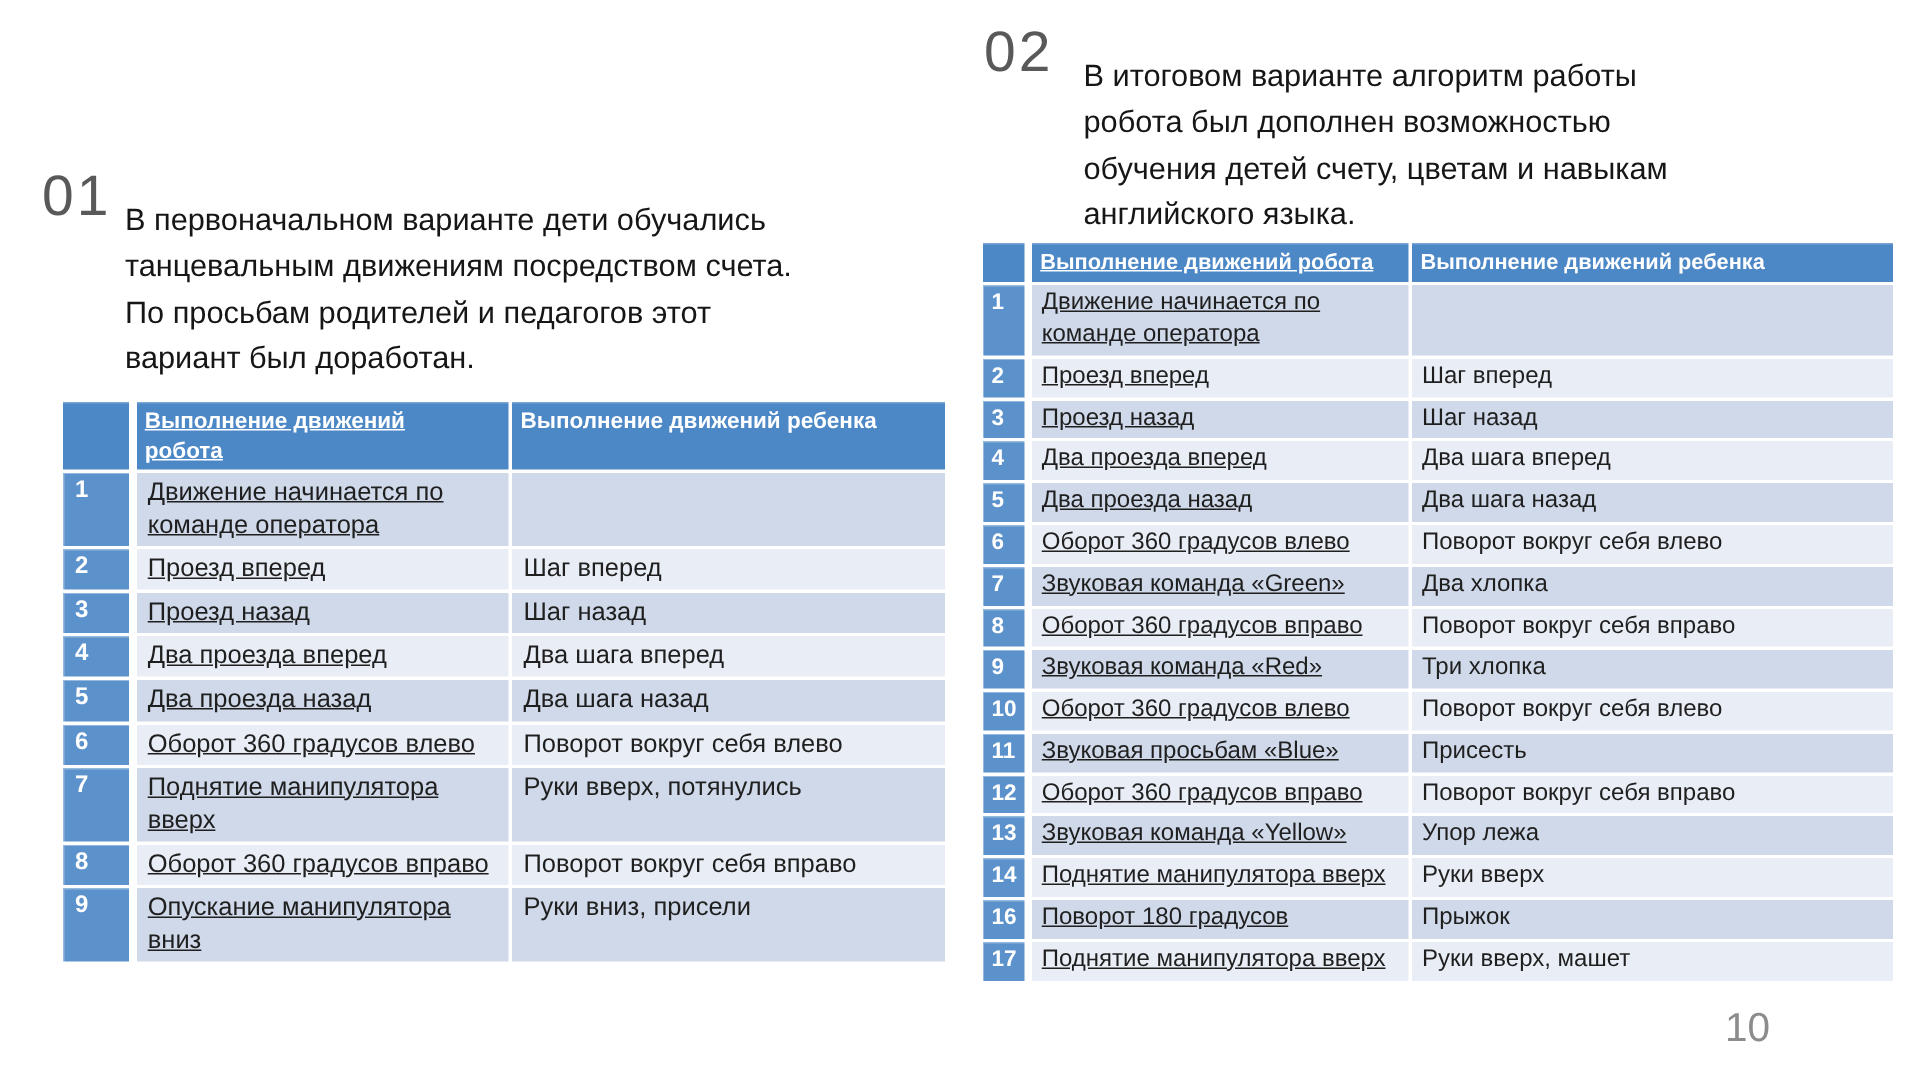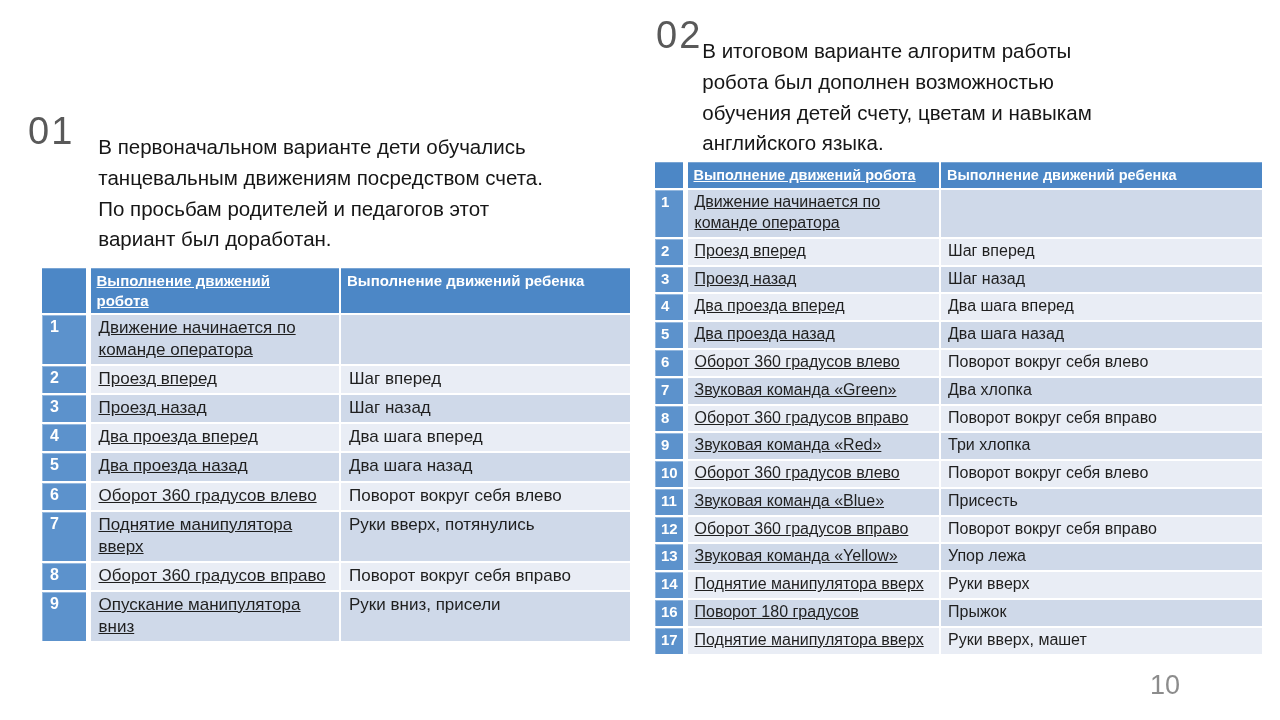--- a/index.html
+++ b/index.html
@@ -11,22 +11,22 @@
   }
   .slide { position: relative; width: 1280px; height: 720px; background: #fff; }
 
   .title {
     position: absolute; left: 40px; top: 48px;
     font-size: 50px; font-weight: bold; color: #000;
     letter-spacing: -1px; white-space: nowrap;
   }
 
   .section { position: absolute; display: flex; align-items: flex-start; }
-  .section-1 { left: 28px; top: 112px; width: 590px; gap: 24px; }
-  .section-2 { left: 656px; top: 16px; width: 545px; }
+  .section-1 { left: 28px; top: 112px; width: 590px; gap: 9px; }
+  .section-2 { left: 656px; top: 16px; width: 545px; gap: 20px; }
   .secnum {
     font-size: 38px; line-height: 1.05;
     color: var(--section-number-gray, #595959);
     letter-spacing: 2px; flex: 0 0 auto;
   }
   .sectext {
     font-size: 20.5px; line-height: 1.5; color: #161616;
     white-space: pre-line; margin: 20px 0 0 0;
   }
 
@@ -215,21 +215,21 @@
           <td class="robot">Звуковая команда «Red»</td>
           <td class="child">Три хлопка</td>
         </tr>
         <tr>
           <td class="num">10</td>
           <td class="robot">Оборот 360 градусов влево</td>
           <td class="child">Поворот вокруг себя влево</td>
         </tr>
         <tr>
           <td class="num">11</td>
-          <td class="robot">Звуковая команда «Blue»</td>
+          <td class="robot">Звуковая просьбам «Blue»</td>
           <td class="child">Присесть</td>
         </tr>
         <tr>
           <td class="num">12</td>
           <td class="robot">Оборот 360 градусов вправо</td>
           <td class="child">Поворот вокруг себя вправо</td>
         </tr>
         <tr>
           <td class="num">13</td>
           <td class="robot">Звуковая команда «Yellow»</td>

